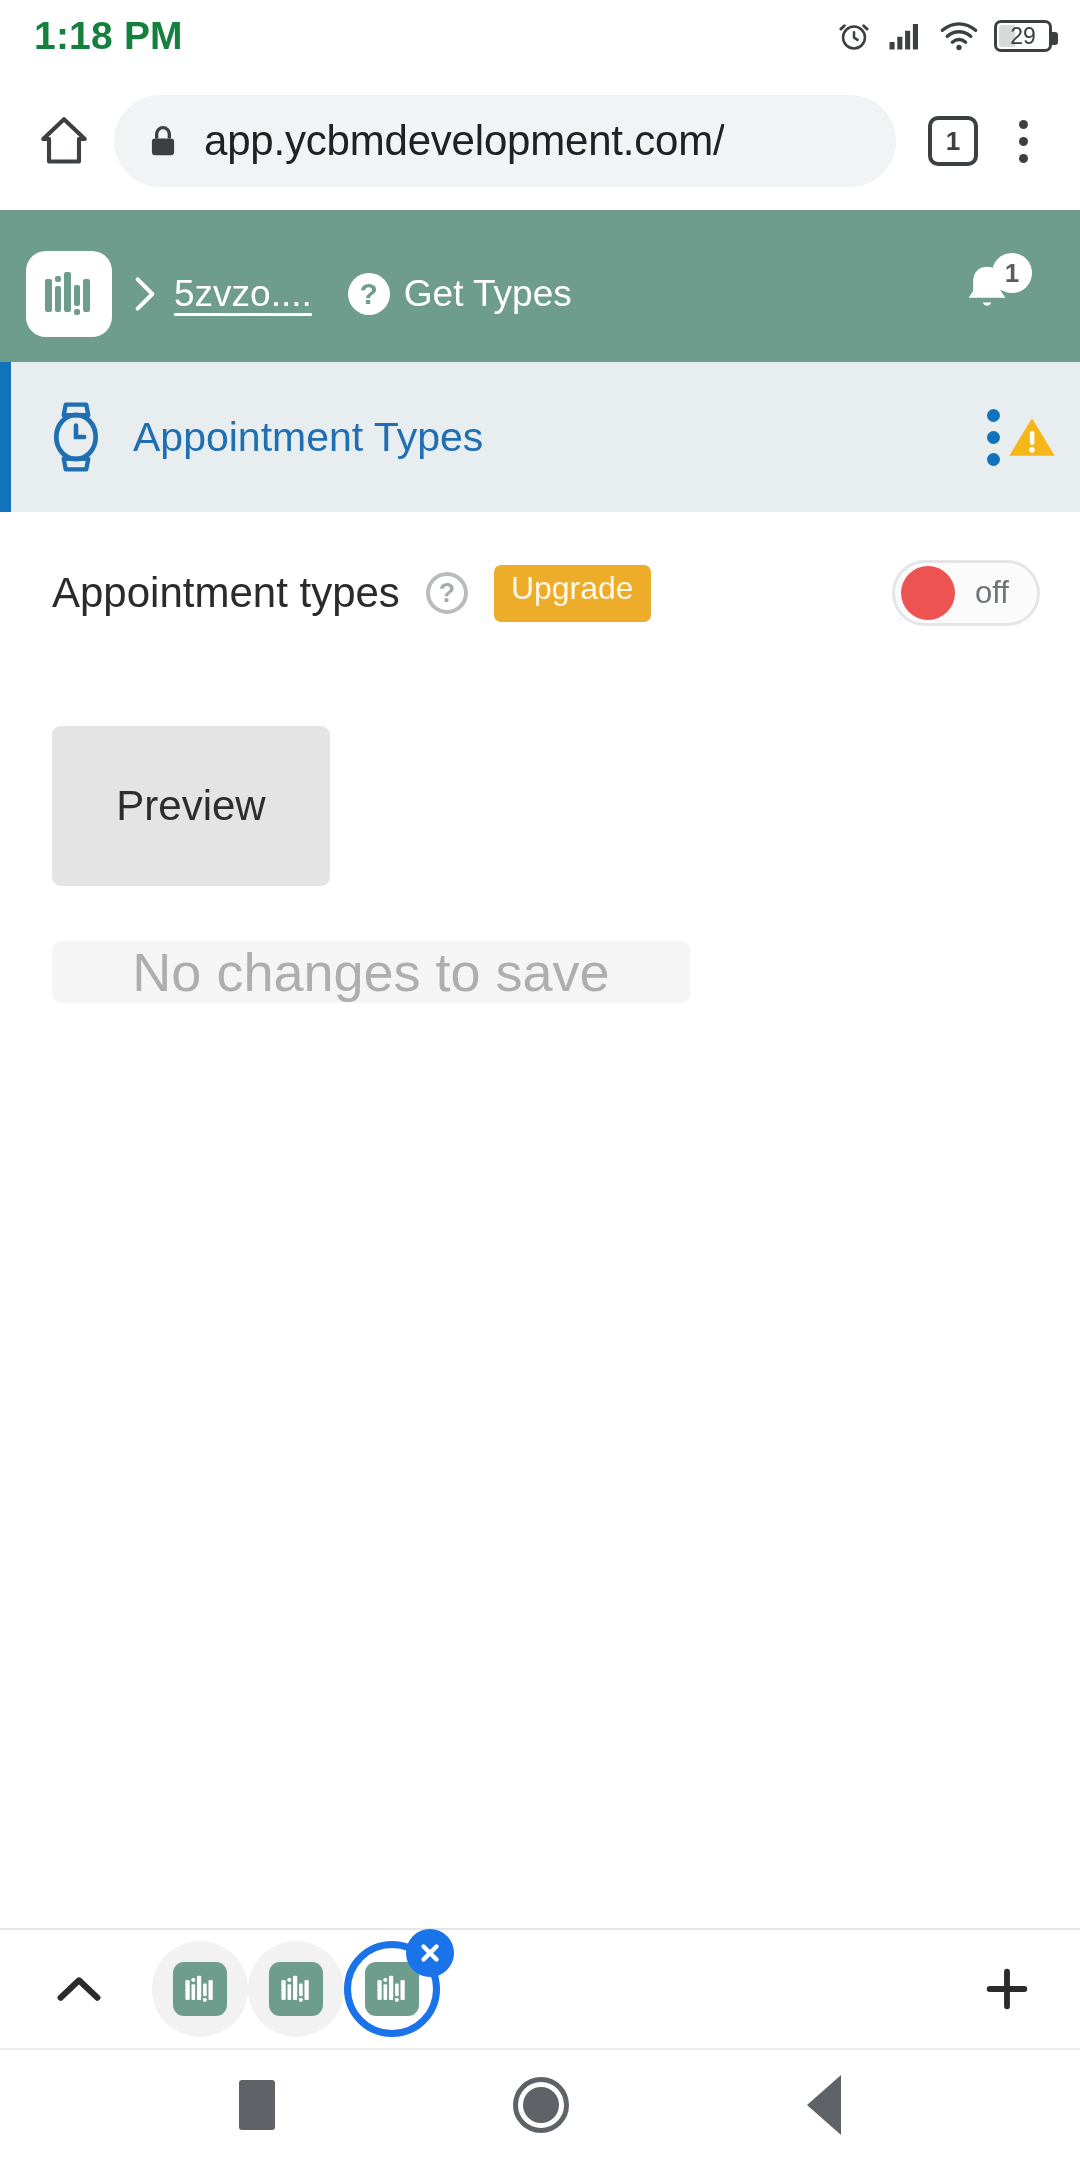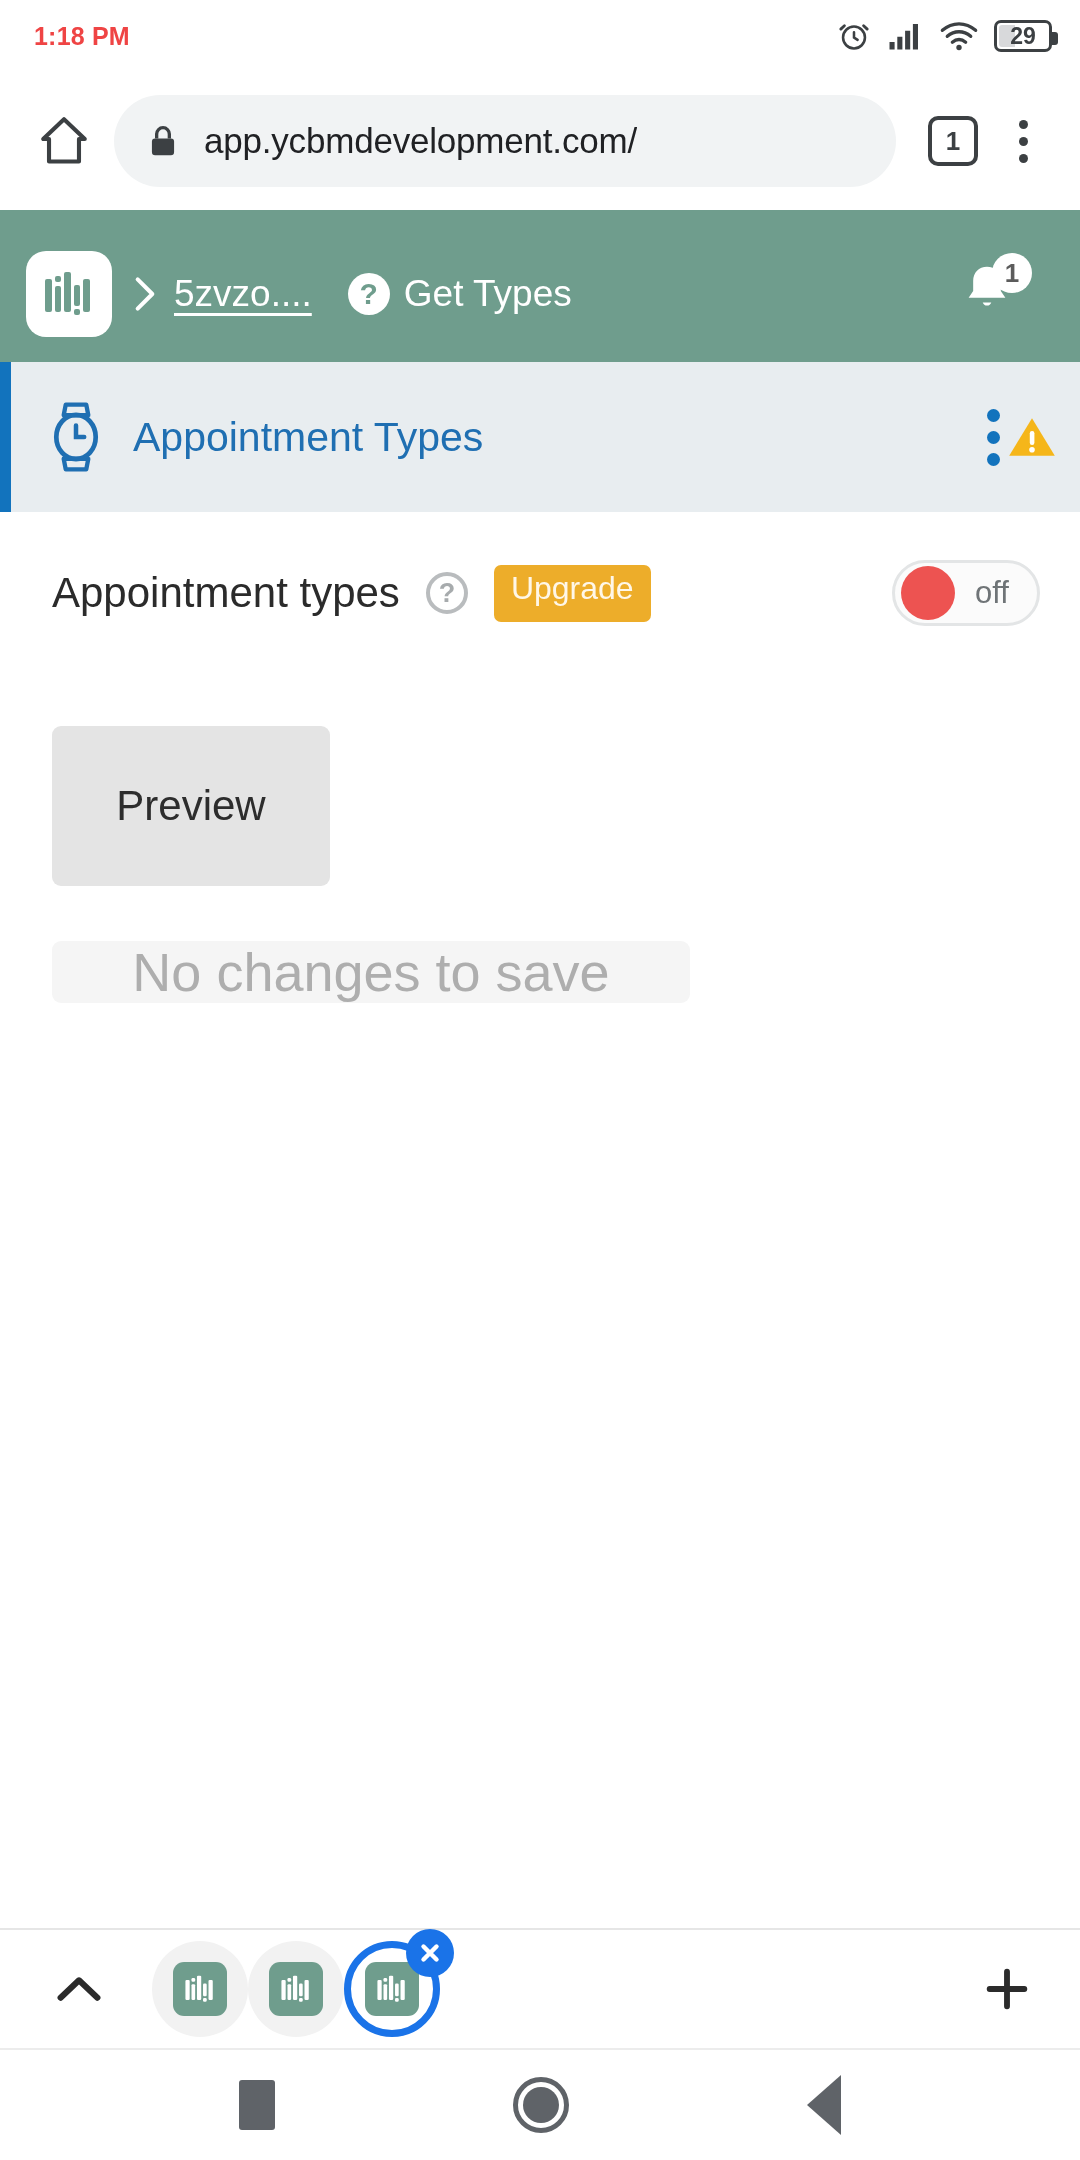--- a/index.html
+++ b/index.html
@@ -9,48 +9,48 @@
     font-family: "Liberation Sans", sans-serif;
     overflow: hidden;
   }
   #screen { position: relative; width: 1080px; height: 2160px; background:#fff; }
 
   
   .statusbar {
     height: 72px; display:flex; align-items:center;
     padding: 0 28px 0 34px; background:#ffffff;
   }
-  .status-time { font-size: 25px; font-weight: 700; color:#ef4444; letter-spacing:0.2px; }
+  .status-time { font-size: 39px; font-weight: 700; color:#15803d; letter-spacing:0.2px; }
   .status-right { margin-left:auto; display:flex; align-items:center; gap:16px; }
   .sb-icon { display:block; }
   .battery {
     position:relative; width:58px; height:32px; border:3px solid #3c4043;
     border-radius:7px; display:flex; align-items:center; justify-content:center;
   }
   .battery:after {
     content:""; position:absolute; right:-9px; top:9px; width:6px; height:13px;
     background:#3c4043; border-radius:0 3px 3px 0;
   }
   .battery .fill { position:absolute; left:2px; top:2px; bottom:2px; width:16px; background:#d8d9db; border-radius:3px 0 0 3px;}
-  .battery span { position:relative; font-size:23px; font-weight:700; color:#3c4043; line-height:1; }
+  .battery span { position:relative; font-size:23px; font-weight:400; color:#3c4043; line-height:1; }
 
   
   .browserbar {
     height: 138px; display:flex; align-items:center; gap:0; padding: 0 22px 0 24px;
     background:#ffffff;
   }
   .home-btn { width:80px; display:flex; align-items:center; justify-content:center; }
   .omnibox {
     flex:1; height:92px; background:#f1f3f4; border-radius:46px;
     display:flex; align-items:center; padding: 0 26px 0 30px; margin: 0 6px 0 10px;
     overflow:hidden;
   }
   .omnibox .lock { flex:0 0 auto; margin-right: 22px; }
   .omnibox .url {
-    font-size: 35px; color:#202124; white-space:nowrap; overflow:hidden;
+    font-size: 42px; color:#202124; white-space:nowrap; overflow:hidden;
     letter-spacing:-0.2px;
   }
   .tabcount {
     flex:0 0 auto; width:50px; height:50px; border:4px solid #3c4043; border-radius:10px;
     display:flex; align-items:center; justify-content:center; margin: 0 20px 0 26px;
   }
   .tabcount span { font-size:26px; font-weight:700; color:#3c4043; }
   .kebab { flex:0 0 auto; width:50px; display:flex; flex-direction:column; align-items:center; gap:8px; margin-right:10px;}
   .kebab i { width:9px; height:9px; border-radius:50%; background:#3c4043; display:block; }
 

